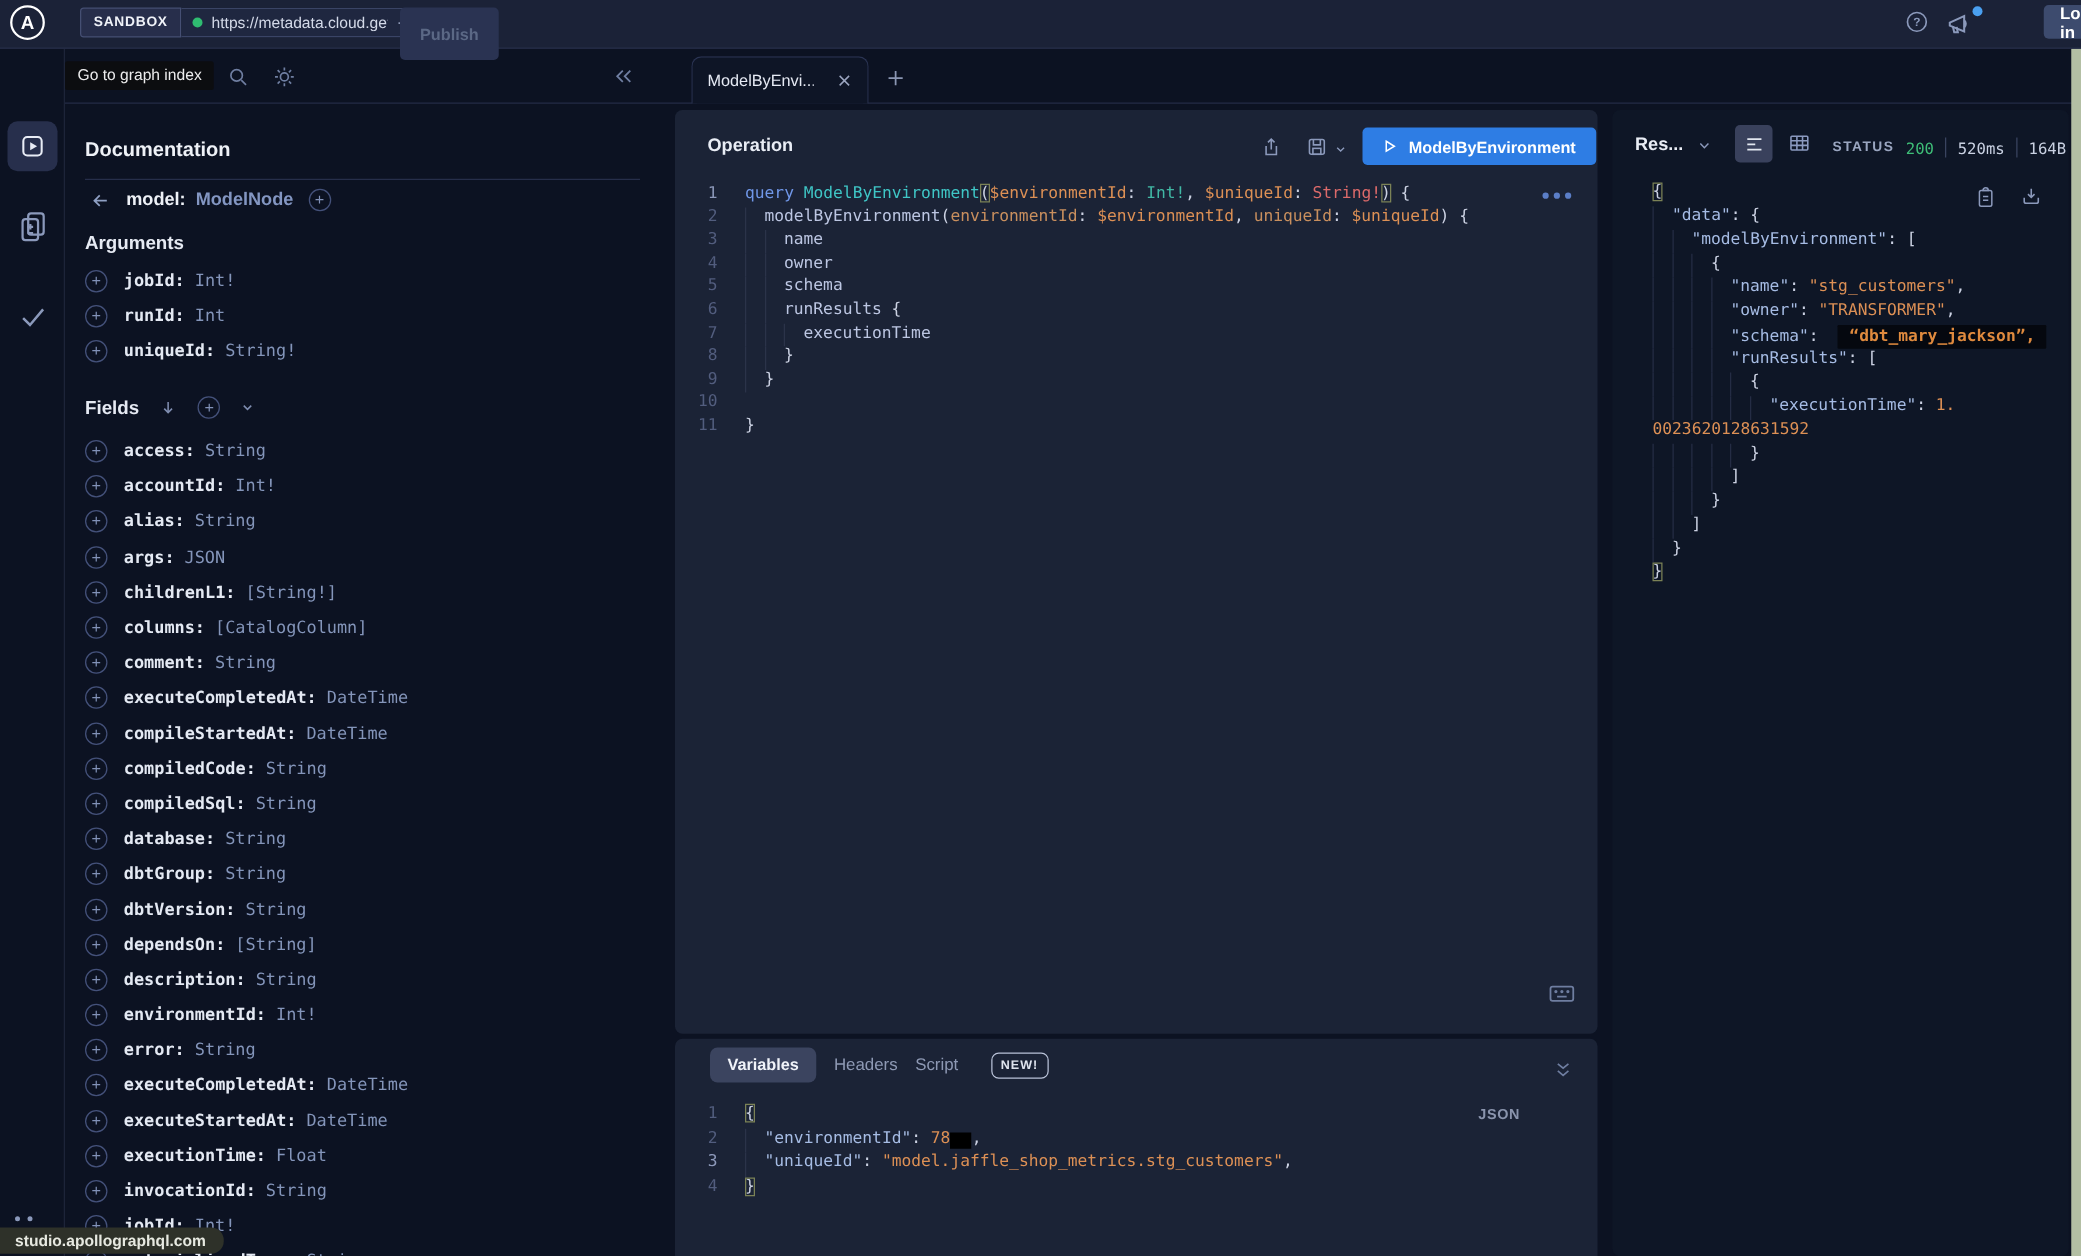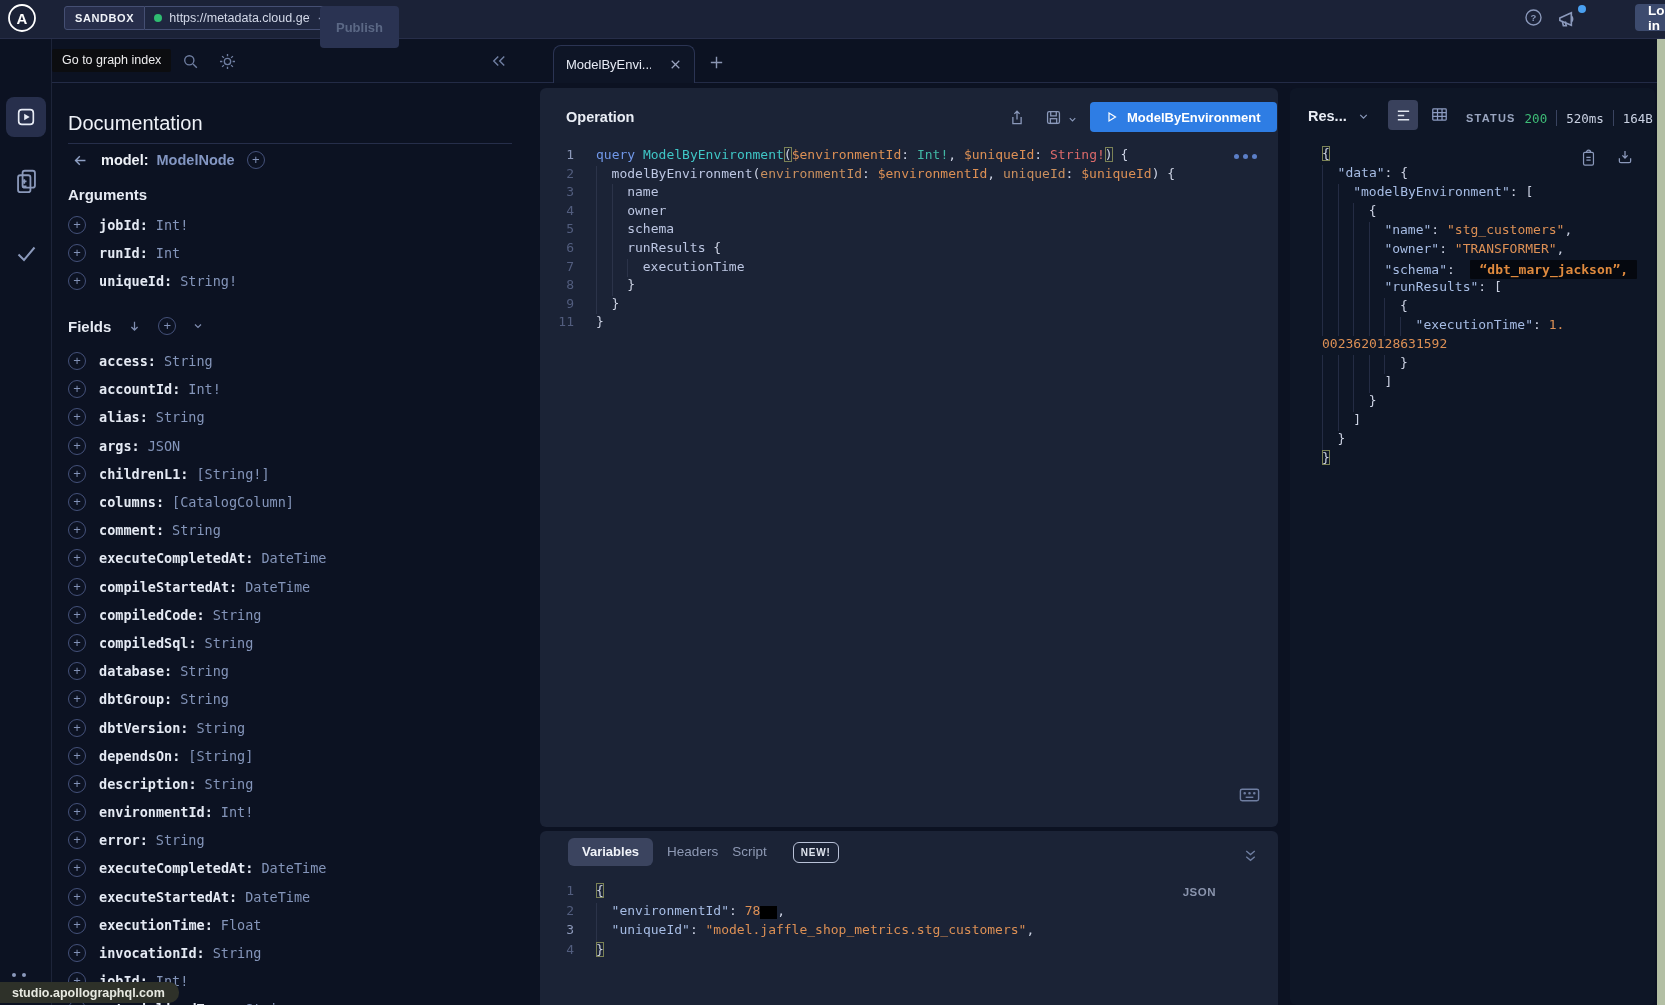--- a/index.html
+++ b/index.html
@@ -34,21 +34,21 @@
 
   
   #docs-toolbar { left:52px; top:39px; width:1613px; height:44px; border-bottom:1px solid #232b46; }
   .tb-ic { position:absolute; top:13px; color:#6f7ea1; }
   #graphindex-icon { left:46px; top:10px; color:#6f7ea1; }
   #collapse-icon { left:438px; top:13px; color:#6f7ea1; }
   #tooltip { left:0; top:10px; background:#0c0d10; color:#ededee; font-size:12.5px; padding:4px 10px 5px; border-radius:2px; z-index:40; white-space:nowrap; }
 
   
   #docs { left:52px; top:83px; width:488px; height:922px; }
-  #docs-title { left:16px; top:29px; font-size:20px; font-weight:normal; color:#eef1f7; }
+  #docs-title { left:16px; top:29px; font-size:16px; font-weight:bold; color:#eef1f7; }
   #docs-divider { left:16px; top:60px; width:444px; height:1px; background:#262e4a; }
   #model-row { left:20px; top:66px; height:22px; display:flex; align-items:center; gap:12px; }
   #model-back { color:#8fa0c4; }
   #model-label { font-size:14.5px; font-weight:bold; color:#eef1f7; }
   #model-type { font-size:14.5px; font-weight:600; color:#8396c2; margin-left:-4px; }
   .circle-plus { width:18px; height:18px; border:1.4px solid #44517a; border-radius:50%; color:#8292b8; font-size:13px; line-height:15px; text-align:center; flex:none; font-family:"Liberation Sans",sans-serif; }
   #args-header { left:16px; top:103px; font-size:15px; font-weight:bold; color:#e6eaf3; }
   #args-list { left:16px; top:128px; }
   #fields-header-row { left:16px; top:234px; display:flex; align-items:center; gap:16px; }
   #fields-title { font-size:15px; font-weight:bold; color:#e6eaf3; }
@@ -512,20 +512,23 @@
         <span class="seg g"></span>
         <span class="seg g"></span>
         <span class="seg pc">}</span>
       </div>
       <div class="codeline">
         <span class="ln">9</span>
         <span class="seg g"></span>
         <span class="seg pc">}</span>
       </div>
       <div class="codeline">
+        <span class="ln">10</span>
+      </div>
+      <div class="codeline">
         <span class="ln">11</span>
         <span class="seg pc">}</span>
       </div>
     </div>
   <span id="op-keyboard" class="abs">
     <svg width="23" height="18" viewBox="0 0 24 18" fill="none" stroke="currentColor" stroke-width="1.5">
       <rect x="2.5" y="3" width="19" height="12" rx="1.8"></rect>
       <circle cx="7" cy="7.2" r=".6" fill="currentColor"></circle>
         <circle cx="12" cy="7.2" r=".6" fill="currentColor"></circle>
         <circle cx="17" cy="7.2" r=".6" fill="currentColor"></circle>

